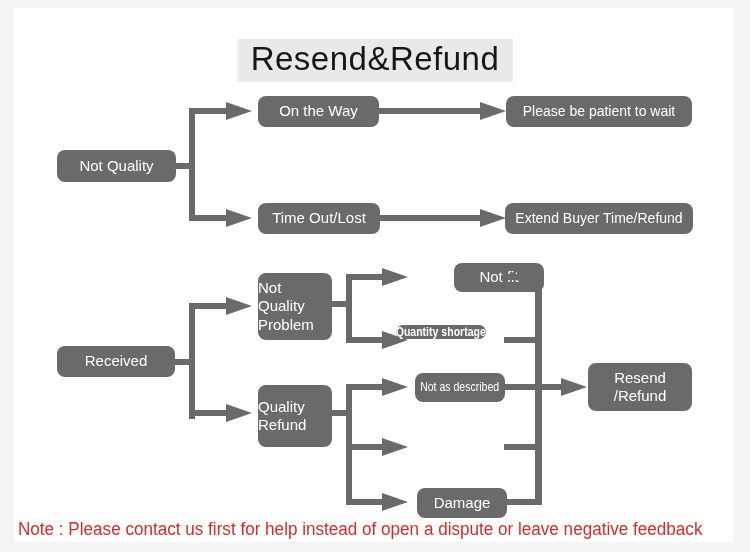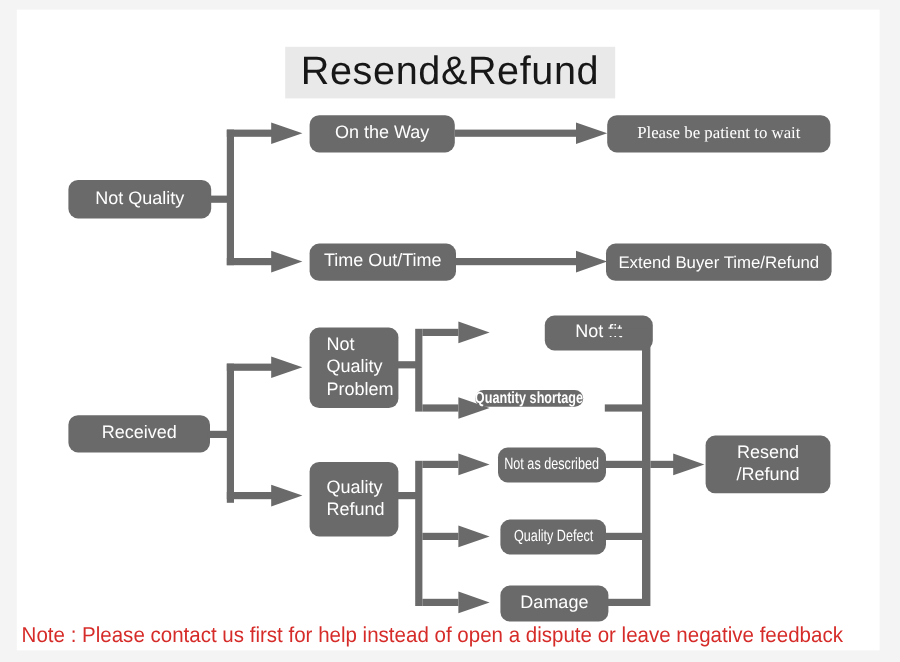--- a/index.html
+++ b/index.html
@@ -21,21 +21,21 @@
     font-size:33px;font-weight:400;color:#171717;letter-spacing:.5px;
     white-space:nowrap;
     margin-top:13px;
   }
   .box{
     position:absolute;background:#6a6a6a;border-radius:8px;
     color:#ffffff;font-size:15px;
     display:flex;align-items:center;justify-content:center;
     text-align:center;box-sizing:border-box;line-height:1.22;
   }
-  .box.left-align{justify-content:flex-start;text-align:left;padding-left:14px;padding-right:4px;}
+  .box.left-align{justify-content:flex-start;text-align:left;padding-left:0;padding-right:4px;}
   .box.wrap{padding-left:8px;padding-right:8px;}
   .condensed{display:block;white-space:nowrap;transform:scaleX(.78);font-size:13.5px;}
   .hline,.vline{position:absolute;background:#6a6a6a;}
   .hline{height:6px;}
   .vline{width:6px;}
   .arrow{
     position:absolute;width:0;height:0;
     border-top:9px solid transparent;border-bottom:9px solid transparent;
     border-left:26px solid #6a6a6a;
   }
@@ -57,25 +57,25 @@
   <div class="box" style="left:57px;top:150px;width:119px;height:32px;">Not Quality</div>
 
   <div class="hline" style="left:174px;top:163px;width:18px;"></div>
   <div class="vline" style="left:189px;top:108px;height:113px;"></div>
 
   <div class="hline" style="left:189px;top:108px;width:39px;"></div>
   <div class="arrow" style="left:226px;top:102px;"></div>
   <div class="box" style="left:258px;top:96px;width:121px;height:31px;text-align:right;">On the Way</div>
   <div class="hline" style="left:379px;top:108px;width:102px;"></div>
   <div class="arrow" style="left:480px;top:102px;"></div>
-  <div class="box" style="left:506px;top:96px;width:186px;height:31px;font-size:14px;font-family:Liberation Serif, serif;">Please be patient to wait</div>
+  <div class="box" style="left:506px;top:96px;width:186px;height:31px;font-size:14px;">Please be patient to wait</div>
 
   <div class="hline" style="left:189px;top:215px;width:39px;"></div>
   <div class="arrow" style="left:226px;top:209px;"></div>
-  <div class="box" style="left:258px;top:203px;width:122px;height:31px;">Time Out/Time</div>
+  <div class="box" style="left:258px;top:203px;width:122px;height:31px;">Time Out/Lost</div>
   <div class="hline" style="left:379px;top:215px;width:102px;"></div>
   <div class="arrow" style="left:480px;top:209px;"></div>
   <div class="box" style="left:57px;top:346px;width:118px;height:31px;">Received</div>
 
   <div class="box" style="left:505px;top:203px;width:188px;height:31px;font-size:14px;">Extend Buyer Time/Refund</div>
 
   <div class="hline" style="left:173px;top:359px;width:19px;"></div>
   <div class="vline" style="left:189px;top:303px;height:116px;"></div>
 
   <div class="hline" style="left:189px;top:303px;width:39px;"></div>
@@ -102,23 +102,20 @@
   <div class="hline" style="left:352px;top:499px;width:30px;"></div>
   <div class="arrow" style="left:382px;top:493px;"></div>
 
   <div class="box" style="left:415px;top:263px;width:90px;height:29px;margin-left:39px;">Not fit</div>
   <div class="box" style="left:396px;top:325px;width:90px;height:14px;font-weight:bold;">
       <span class="condensed">Quantity shortage</span>
     </div>
   <div class="box" style="left:415px;top:373px;width:90px;height:29px;">
       <span class="condensed">Not as described</span>
     </div>
-  <div class="box" style="left:417px;top:433px;width:88px;height:29px;">
-      <span class="condensed">Quality Defect</span>
-    </div>
   <div class="box" style="left:417px;top:488px;width:90px;height:30px;">Damage</div>
 
   <div class="hline" style="left:504px;top:274px;width:33px;"></div>
   <div class="hline" style="left:504px;top:337px;width:33px;"></div>
   <div class="hline" style="left:504px;top:384px;width:33px;"></div>
   <div class="hline" style="left:504px;top:444px;width:33px;"></div>
   <div class="hline" style="left:506px;top:499px;width:31px;"></div>
   <div class="vline" style="left:535px;top:274px;width:7px;height:231px;"></div>
   <div class="hline" style="left:542px;top:384px;width:20px;"></div>
   <div class="arrow" style="left:561px;top:378px;"></div>

